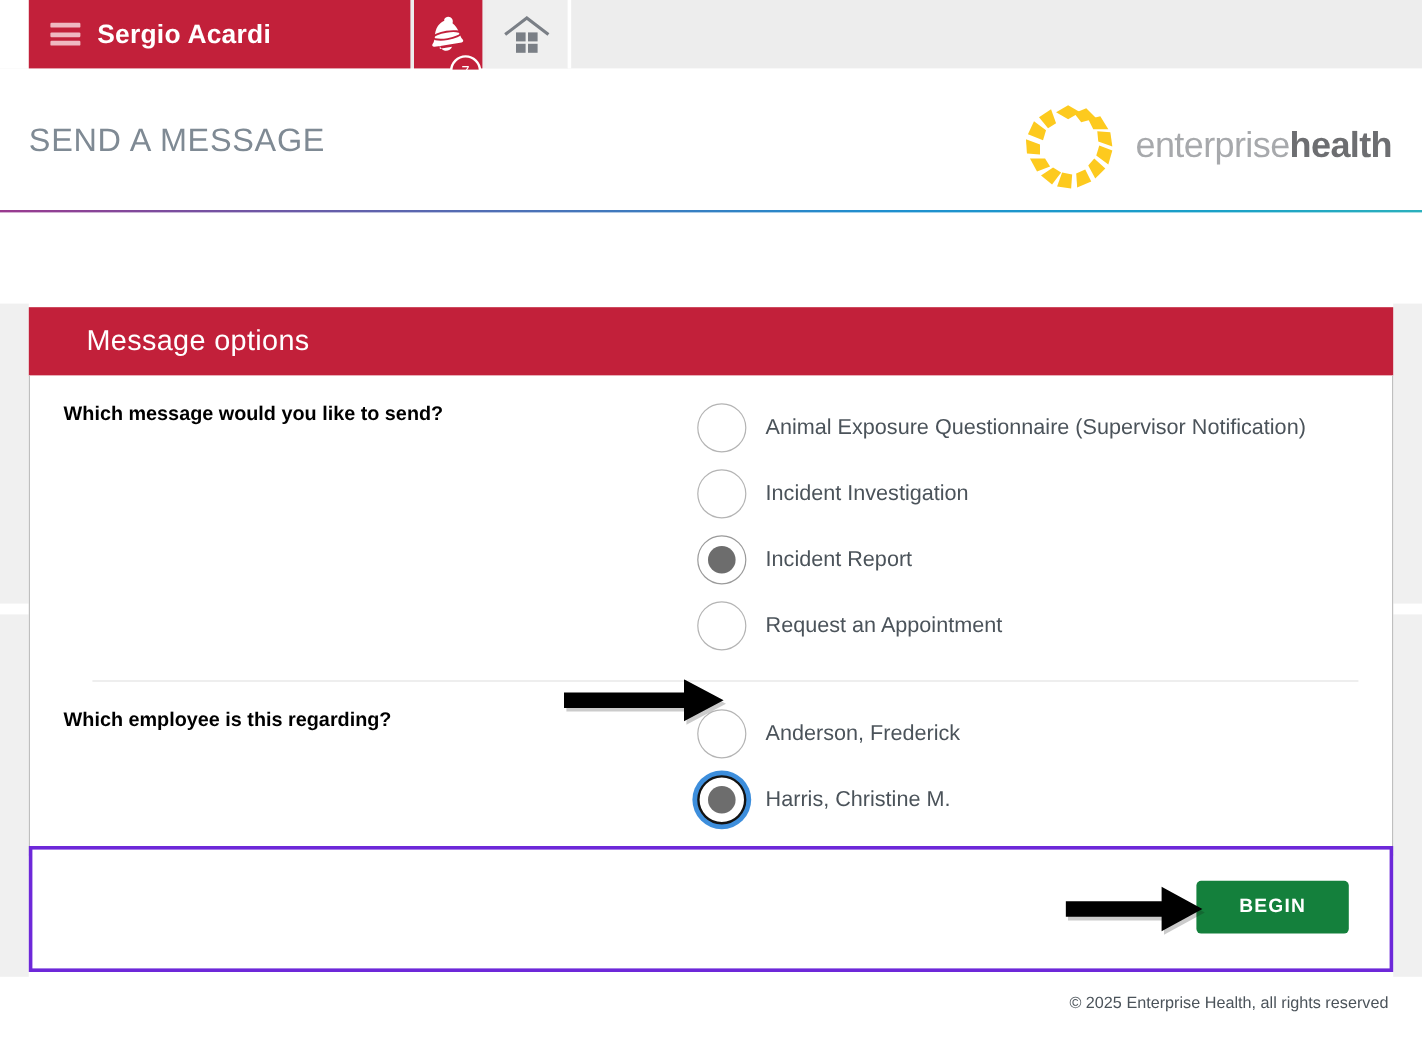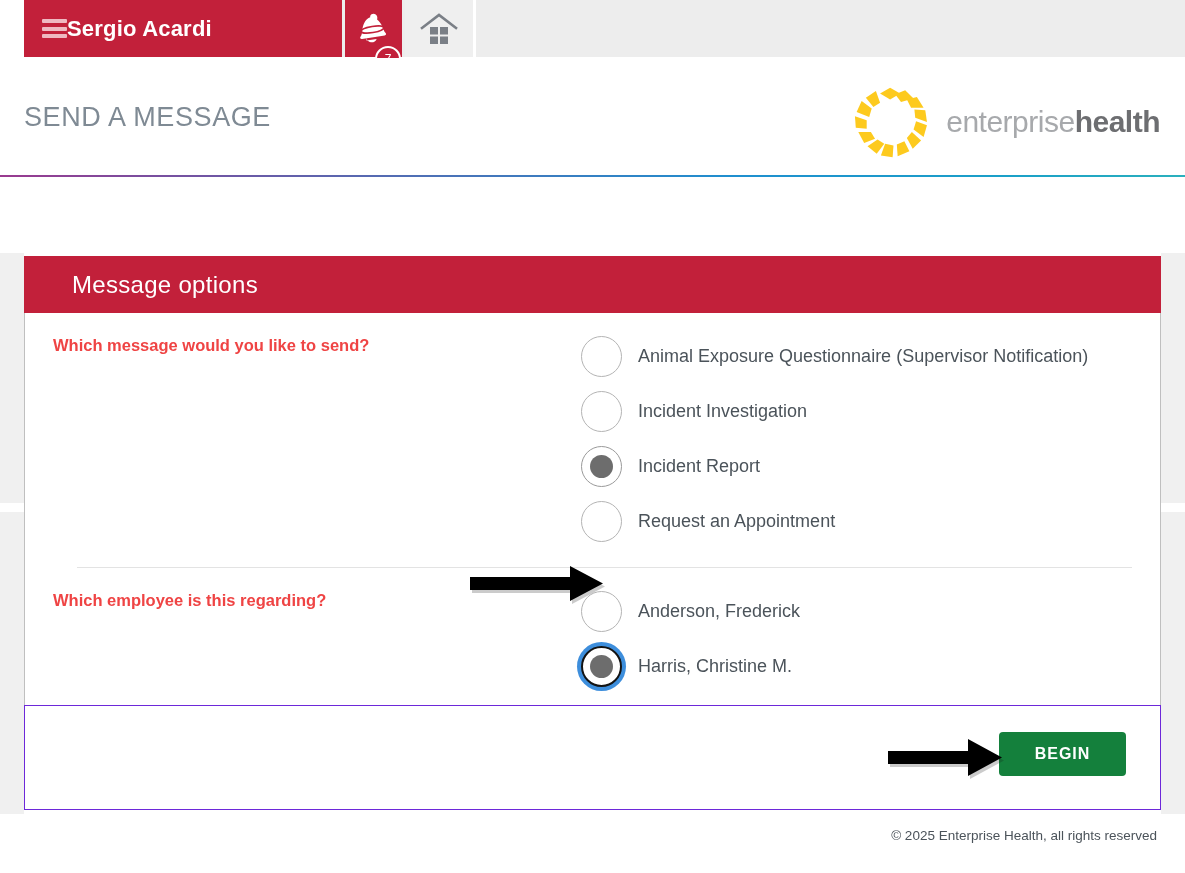--- a/index.html
+++ b/index.html
@@ -33,20 +33,21 @@
     background: #ffffff;
   }
   #user-tab {
     position: absolute;
     left: 24px; top: 0;
     width: 318px; height: 57px;
     background: #c2203a;
     display: flex;
     align-items: center;
     padding-left: 18px;
+    gap: 14px;
   }
   #hamburger {
     width: 25px; height: 19px;
     display: flex; flex-direction: column; justify-content: space-between;
   }
   #hamburger span {
     display: block; height: 4px; width: 25px;
     background: #efb8c1; border-radius: 1px;
   }
   #user-name {
@@ -170,21 +171,21 @@
     display: flex;
     padding: 0;
   }
   .q-label-col {
     width: 556px;
     padding: 23px 0 0 28px;
   }
   .q-label {
     font-size: 16.5px;
     font-weight: bold;
-    color: #ef4444;
+    color: #000000;
     white-space: nowrap;
   }
   .q-options-col {
     flex: 1;
     padding: 16px 0 18px 0;
     position: relative;
   }
   .radio-row {
     display: flex;
     align-items: center;
@@ -222,21 +223,21 @@
     background: #e3e3e3;
     margin: 0 28px 0 52px;
   }
 
   
   #action-panel {
     position: absolute;
     left: 24px; top: 705px;
     width: 1137px; height: 105px;
     background: #ffffff;
-    border: 1px solid #6d28d9;
+    border: 3px solid #6d28d9;
   }
   #begin-button {
     position: absolute;
     right: 34px; top: 26px;
     width: 127px; height: 44px;
     background: #14803c;
     border: none;
     border-radius: 4px;
     color: #ffffff;
     font-size: 16px;

